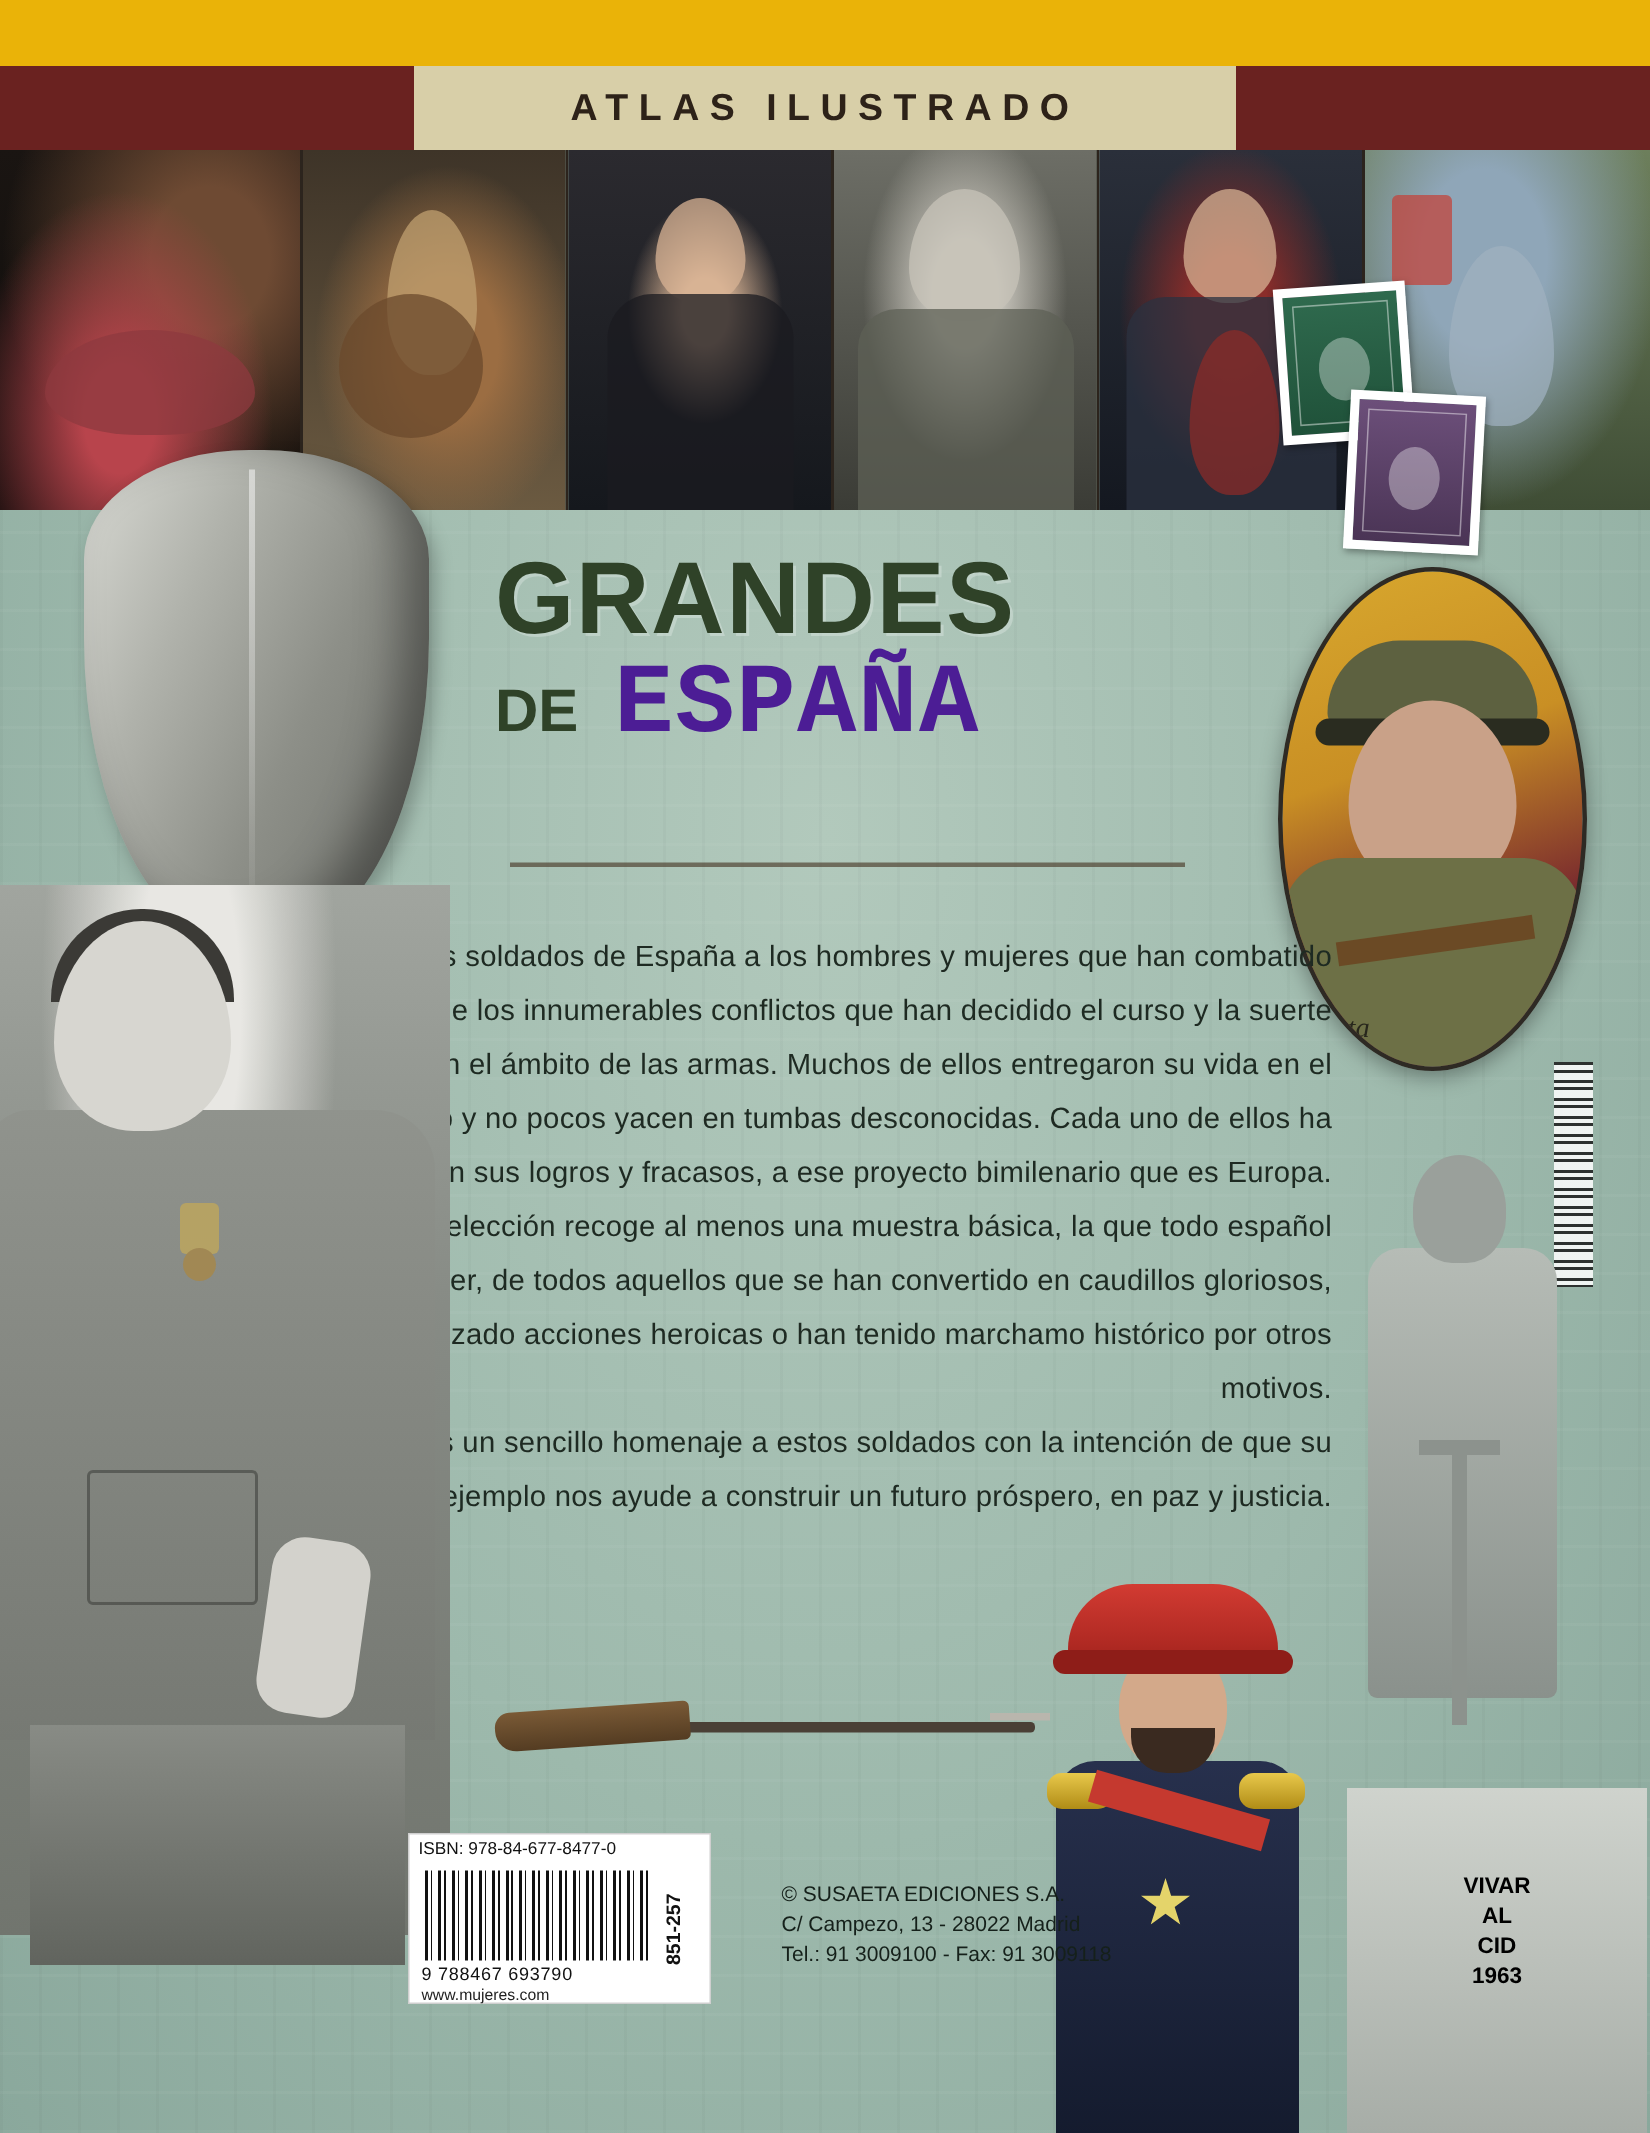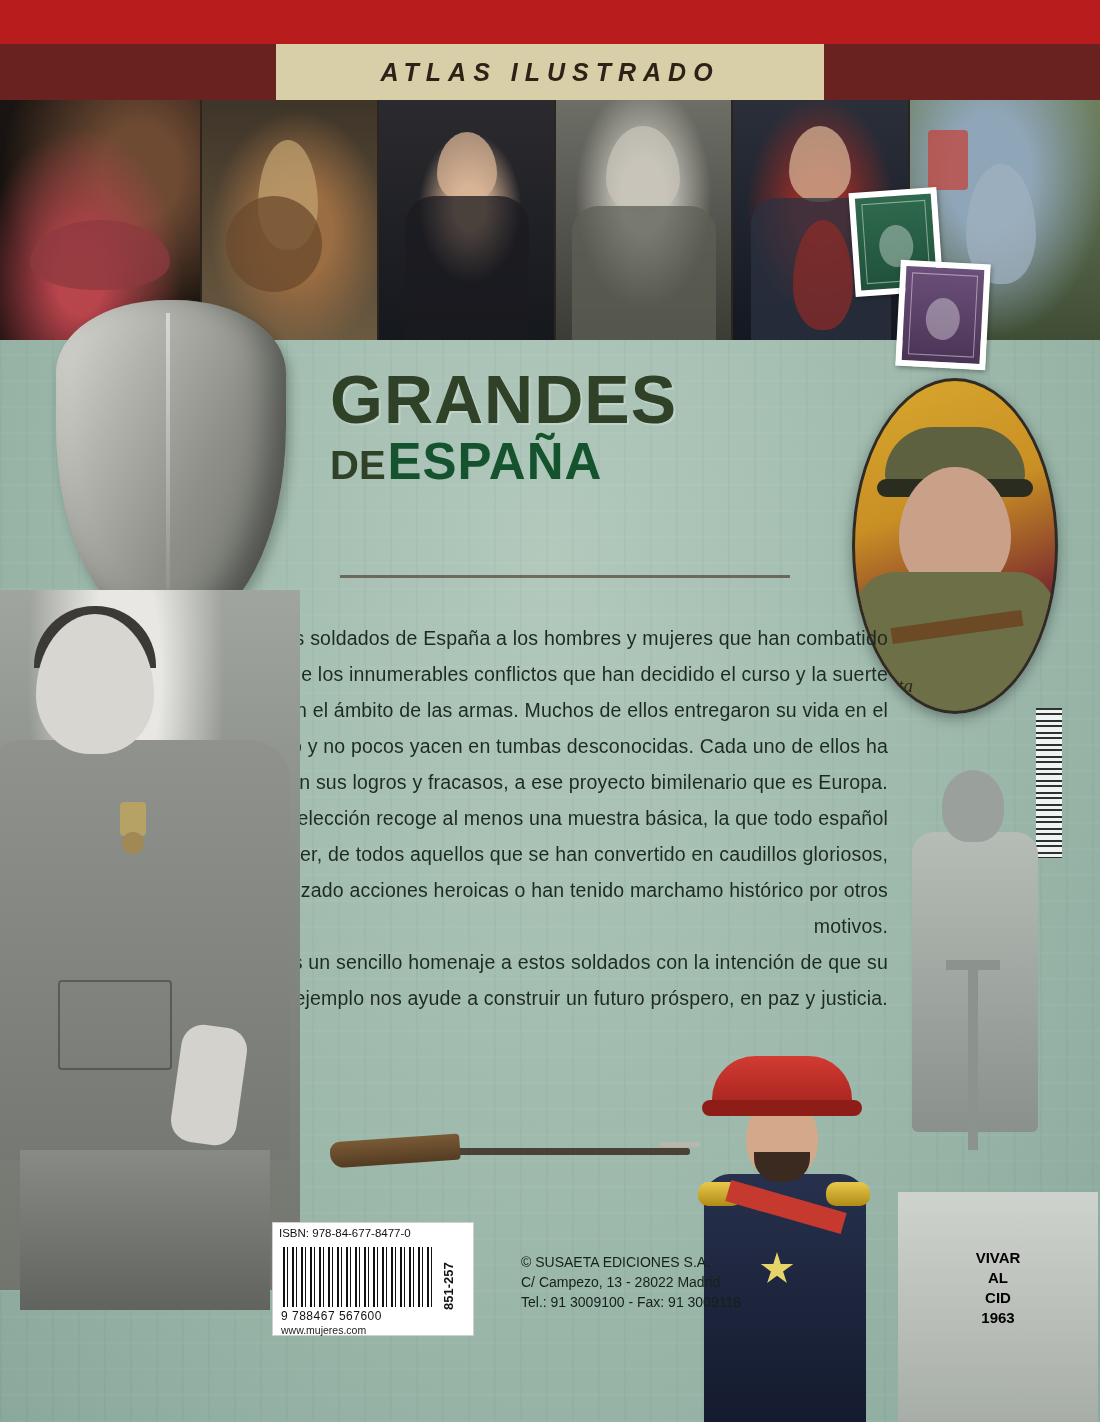--- a/index.html
+++ b/index.html
@@ -7,22 +7,21 @@
   #page{
     position:relative;
     width:1100px;height:1422px;
     overflow:hidden;
     background:#9db9ac;
   }
 
   
   .top-banner{
     position:absolute;left:0;top:0;width:1100px;height:88px;
-    background:#b91c1c;
-    font-style:italic;
+    background:#eab308;
   }
   .banner-label{
     position:absolute;left:276px;top:44px;width:548px;height:56px;
     background:#d8cfa8;
     display:flex;align-items:center;justify-content:center;
   }
   .banner-label span{
     font-family:"Liberation Sans", sans-serif;
     font-weight:bold;
     font-size:25px;
@@ -90,28 +89,28 @@
 
   
   .title-block{position:absolute;left:330px;top:368px;width:470px;}
   .t1,.t2{
     font-family:"Liberation Sans", sans-serif;font-weight:bold;
     color:#2f4228;letter-spacing:1px;line-height:.94;
     text-shadow:2px 2px 0 rgba(255,255,255,.25);
   }
   .t1{font-size:68px;}
   .t2{font-size:68px;}
-  .t3-wrap{display:flex;align-items:baseline;gap:2px;text-align:right;}
+  .t3-wrap{display:flex;align-items:baseline;gap:24px;text-align:right;}
   .t3-de{
     font-family:"Liberation Sans", sans-serif;font-weight:bold;font-size:40px;
     color:#2f4228;
   }
   .t3{
-    font-family:Liberation Sans, sans-serif;font-weight:bold;font-size:51px;
-    color:#14532d;letter-spacing:1px;
+    font-family:Liberation Mono, monospace;font-weight:bold;font-size:66px;
+    color:#4c1d95;letter-spacing:1px;
   }
   .title-rule{
     position:absolute;left:340px;top:575px;width:450px;height:3px;background:#4a3a2a;opacity:.65;
   }
 
   
   .oval{
     position:absolute;left:852px;top:378px;width:200px;height:330px;
     border-radius:50%/50%;
     border:3px solid #2e2a24;
@@ -388,21 +387,21 @@
   <div class="ped-text">
     <div>VIVAR</div>
     <div>AL</div>
     <div>CID</div>
     <div>1963</div>
   </div>
 
   <div class="isbn-block">
     <div class="isbn-text">ISBN: 978-84-677-8477-0</div>
     <div class="bars"></div>
-    <div class="bars-digits">9 788467 567600</div>
+    <div class="bars-digits">9 788467 693790</div>
     <div class="isbn-side">851-257</div>
     <div class="isbn-url">www.mujeres.com</div>
   </div>
 
   <div class="publisher">
     <div>© SUSAETA EDICIONES S.A.</div>
     <div>C/ Campezo, 13 - 28022 Madrid</div>
     <div>Tel.: 91 3009100 - Fax: 91 3009118</div>
   </div>
 

